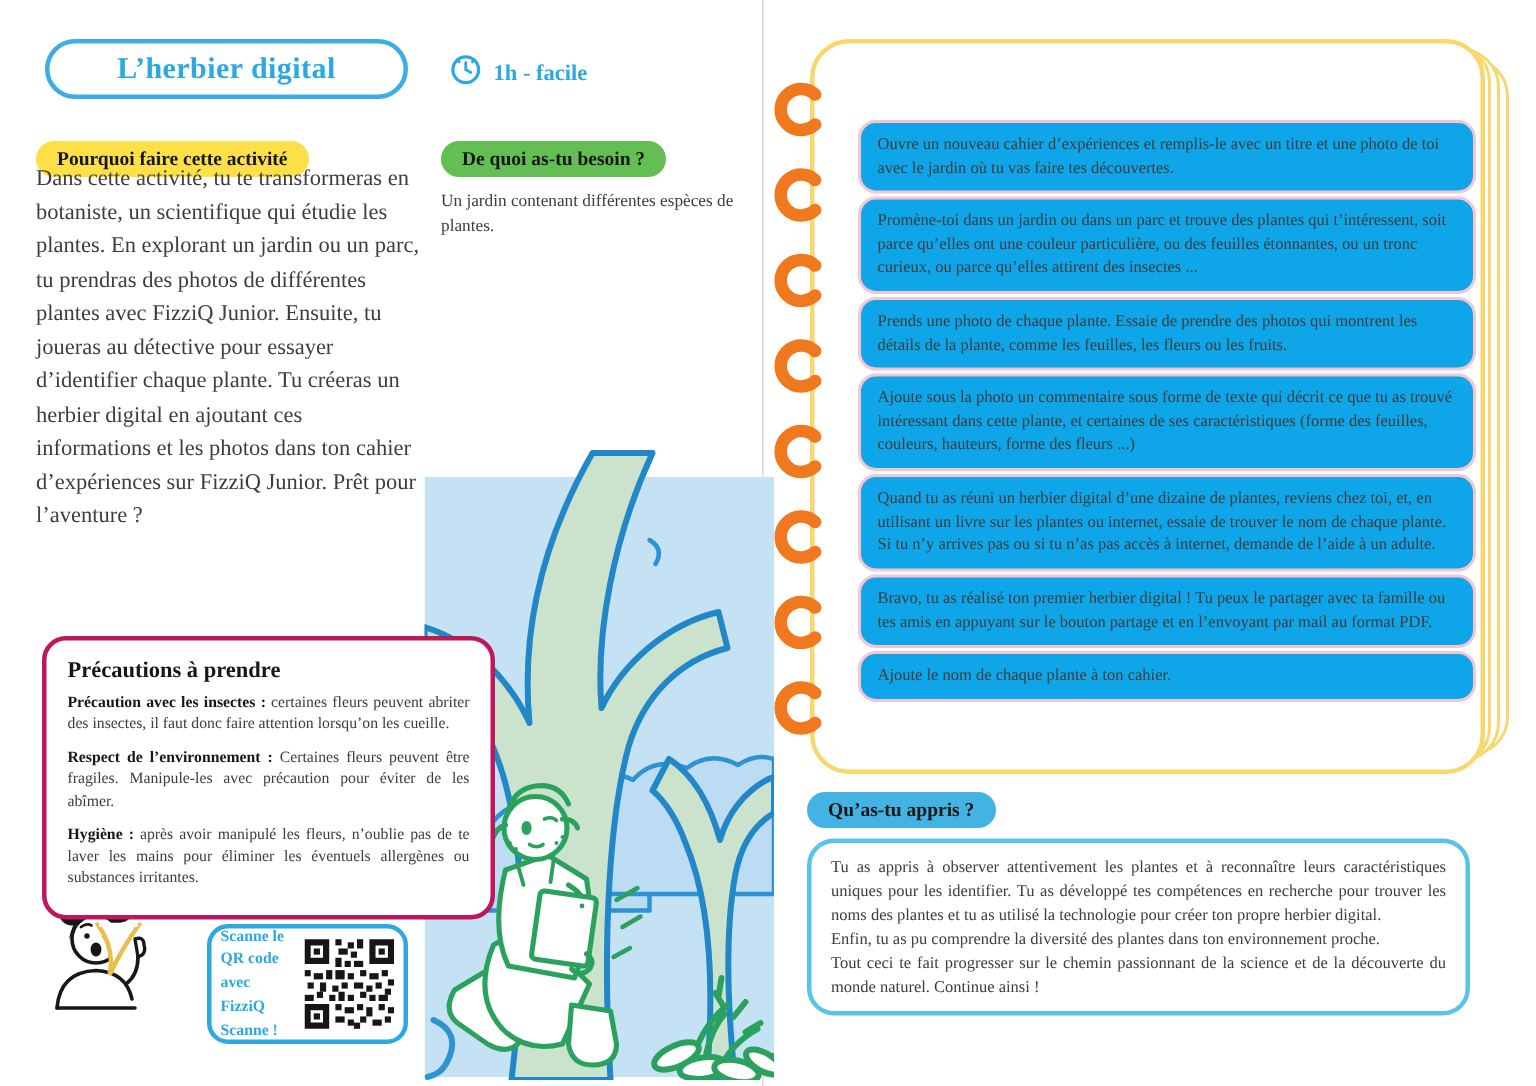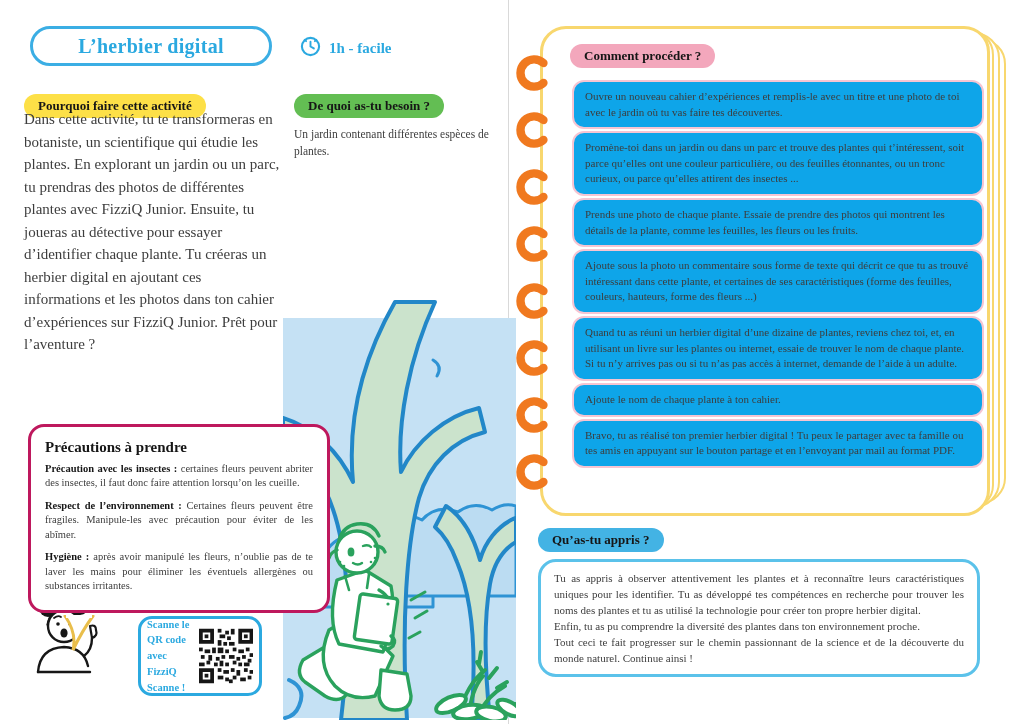--- a/index.html
+++ b/index.html
@@ -27,21 +27,21 @@
   
   .bubble{position:absolute;left:28px;top:424px;width:268px;border:3px solid #be185d;border-radius:16px;
     background:#fff;padding:10px 14px 8px 14px;z-index:5;}
   .bubble h3{margin:2px 0 6px 0;font-size:15px;color:#161616;}
   .bubble p{margin:0 0 8px 0;font-size:10.5px;line-height:1.38;text-align:justify;}
   .bubble b{color:#161616;}
   .bubble-tail{position:absolute;left:62px;top:615px;z-index:6;}
 
   .mascot{position:absolute;left:26px;top:592px;z-index:4;}
 
-  .qr-card{position:absolute;left:138px;top:616px;width:124px;height:80px;border:3px solid #2BA9E0;
+  .qr-card{position:absolute;left:138px;top:616px;width:134px;height:80px;border:3px solid #2BA9E0;
     border-radius:14px;background:#fff;display:flex;align-items:center;gap:6px;padding:4px 6px;box-sizing:border-box;z-index:4;}
   .qr-text{color:#2BA9E0;font-size:10.5px;line-height:1.5;font-weight:bold;}
   .qr-text span{display:block;}
 
   .page-divider{position:absolute;left:508px;top:0;width:1px;height:724px;background:#d9d9d9;}
 
   
   .sheet{position:absolute;border:2px solid #F8D76E;border-radius:26px;background:#fff;}
   .sheet-3{left:540px;top:38px;width:462px;height:462px;}
   .sheet-2{left:540px;top:32px;width:456px;height:472px;}
@@ -244,30 +244,29 @@
     </svg>
   </div>
 
   <div class="page-divider"></div>
 
   <div class="sheet sheet-3"></div>
   <div class="sheet sheet-2"></div>
   <div class="sheet sheet-1"></div>
   <div class="card"></div>
 
-  <div class="badge badge-how">Comment procéder ?</div>
 
   <div class="steps">
     <div class="step">Ouvre un nouveau cahier d’expériences et remplis-le avec un titre et une photo de toi avec le jardin où tu vas faire tes découvertes.</div>
     <div class="step">Promène-toi dans un jardin ou dans un parc et trouve des plantes qui t’intéressent, soit parce qu’elles ont une couleur particulière, ou des feuilles étonnantes, ou un tronc curieux, ou parce qu’elles attirent des insectes ...</div>
     <div class="step">Prends une photo de chaque plante. Essaie de prendre des photos qui montrent les détails de la plante, comme les feuilles, les fleurs ou les fruits.</div>
     <div class="step">Ajoute sous la photo un commentaire sous forme de texte qui décrit ce que tu as trouvé intéressant dans cette plante, et certaines de ses caractéristiques (forme des feuilles, couleurs, hauteurs, forme des fleurs ...)</div>
     <div class="step">Quand tu as réuni un herbier digital d’une dizaine de plantes, reviens chez toi, et, en utilisant un livre sur les plantes ou internet, essaie de trouver le nom de chaque plante. Si tu n’y arrives pas ou si tu n’as pas accès à internet, demande de l’aide à un adulte.</div>
+    <div class="step">Bravo, tu as réalisé ton premier herbier digital ! Tu peux le partager avec ta famille ou tes amis en appuyant sur le bouton partage et en l’envoyant par mail au format PDF.</div>
     <div class="step">Ajoute le nom de chaque plante à ton cahier.</div>
-    <div class="step">Bravo, tu as réalisé ton premier herbier digital ! Tu peux le partager avec ta famille ou tes amis en appuyant sur le bouton partage et en l’envoyant par mail au format PDF.</div>
   </div>
 
   <svg class="ring" style="top:52px" viewBox="0 0 40 40">
       <path d="M29,10.5 A13,13 0 1 0 29,29.5" fill="none" stroke="#F0791F" stroke-width="8" stroke-linecap="round"></path>
     </svg>
   <svg class="ring" style="top:109px" viewBox="0 0 40 40">
       <path d="M29,10.5 A13,13 0 1 0 29,29.5" fill="none" stroke="#F0791F" stroke-width="8" stroke-linecap="round"></path>
     </svg>
   <svg class="ring" style="top:166px" viewBox="0 0 40 40">
       <path d="M29,10.5 A13,13 0 1 0 29,29.5" fill="none" stroke="#F0791F" stroke-width="8" stroke-linecap="round"></path>

